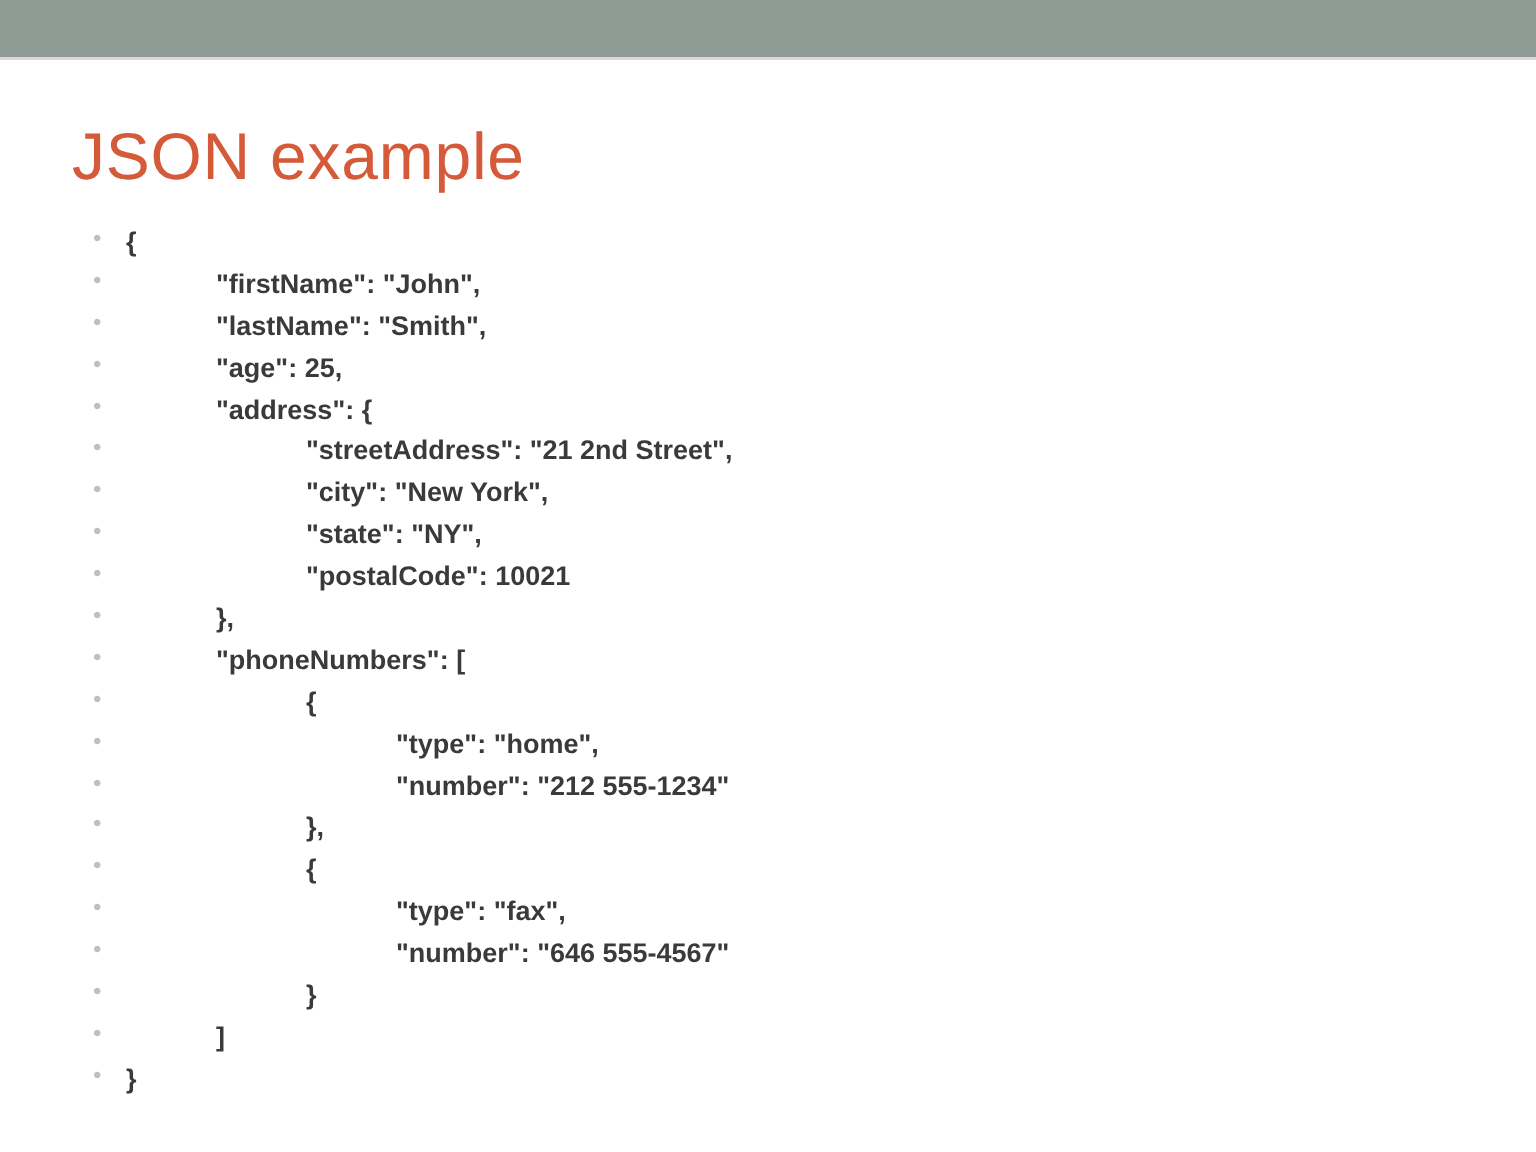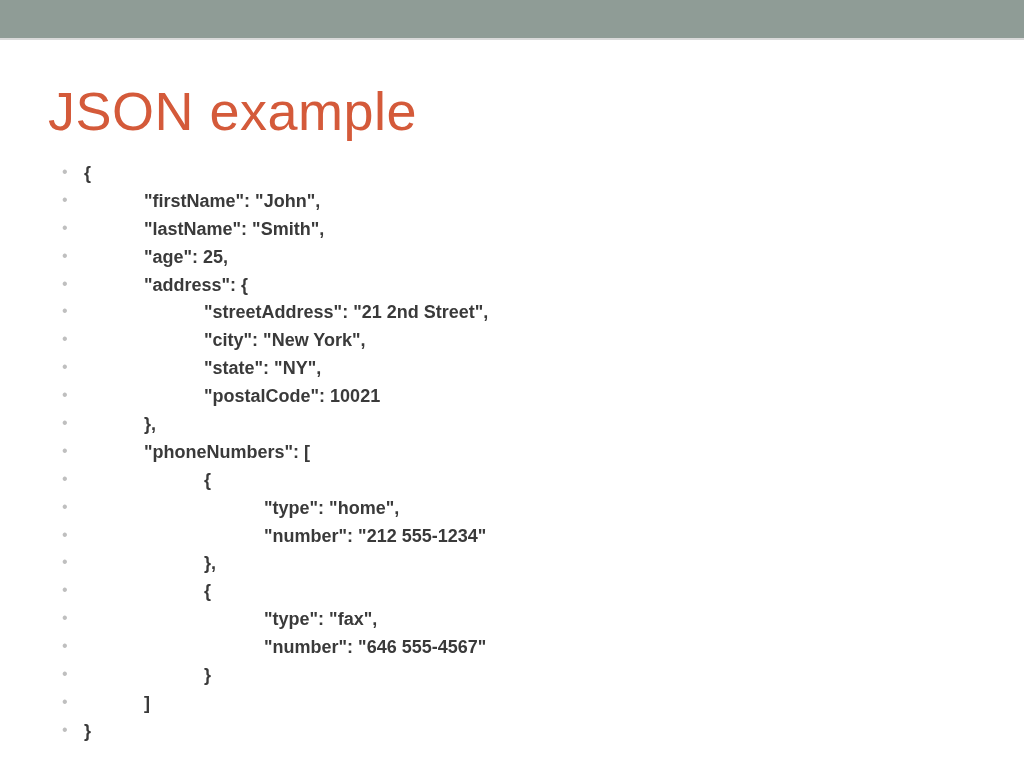--- a/index.html
+++ b/index.html
@@ -14,21 +14,21 @@
   .topbar {
     width: 100%;
     height: 38px;
     background: #8f9c96;
     border-bottom: 2px solid #d9d9d9;
   }
   .slide {
     padding: 40px 48px 0 48px;
   }
   .title {
-    font-size: 54px;
+    font-size: 44px;
     font-weight: 400;
     color: #d45a3a;
     margin: 0 0 18px 0;
     letter-spacing: 0.5px;
   }
   ul.code {
     list-style: none;
     margin: 0;
     padding: 0 0 0 8px;
   }

